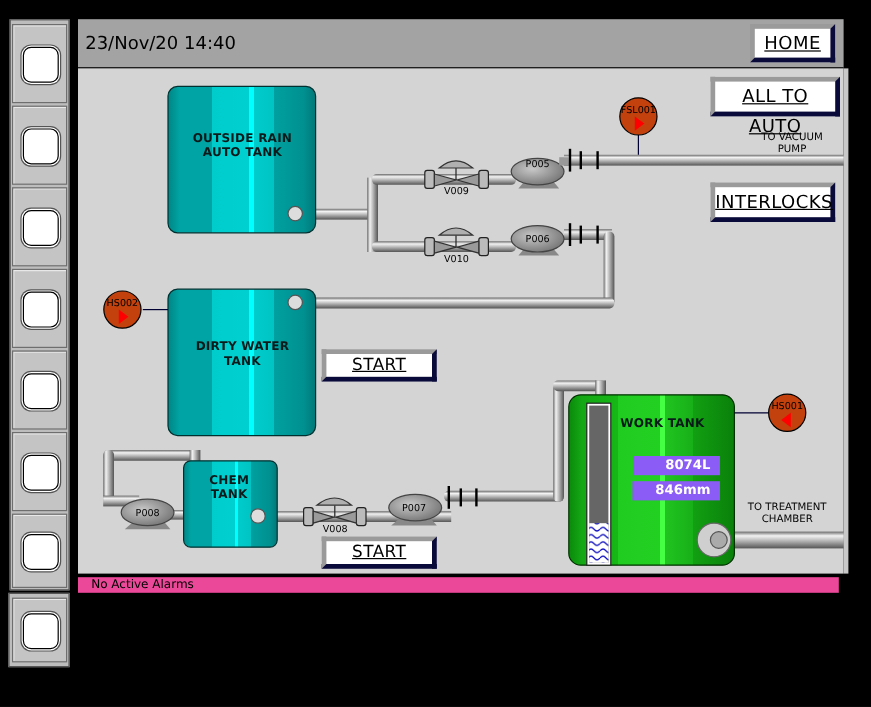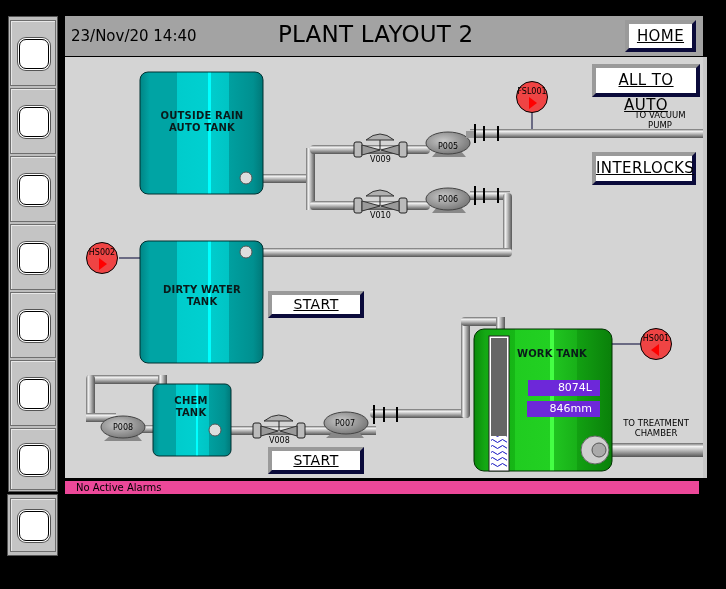--- a/index.html
+++ b/index.html
@@ -24,27 +24,27 @@
     border-top:4px solid #9a9a9a; border-left:4px solid #9a9a9a; border-right:4px solid #0a0a3a; border-bottom:4px solid #0a0a3a;
     font-size:15px; letter-spacing:0.4px; cursor:pointer;text-decoration:underline; }
 
   
   .canvas { left:65px; top:57px; width:638px; height:421px; background:#d4d4d4; }
   .edge-right { left:703px; top:57px; width:4px; height:421px; background:#c8c8c8; }
 
   .label-sm { position:absolute; font-size:8.5px; color:#000; text-align:center; line-height:10px; }
   .tank-label { position:absolute; font-size:10px; font-weight:bold; color:#0a1a1a; text-align:center; line-height:12px; letter-spacing:0.2px; }
 
-  .sensor { position:absolute; width:32px; height:32px; border:1px solid #000; border-radius:50%; background:#ef4444; box-sizing:border-box; }
+  .sensor { position:absolute; width:32px; height:32px; border:1px solid #000; border-radius:50%; background:#c2410c; box-sizing:border-box; }
   .sensor .tag { position:absolute; top:5px; left:0; width:100%; text-align:center; font-size:8px; }
   .sensor .arr { position:absolute; top:15px; left:12px; width:0; height:0; border-top:6px solid transparent; border-bottom:6px solid transparent; }
   .arr.right { border-left:8px solid #ff0000; }
   .arr.left { border-right:8px solid #ff0000; left:10px !important; }
 
-  .readout { position:absolute; background:#6d28d9; color:#fff; font-size:11px; text-align:right; padding-right:8px; box-sizing:border-box; line-height:16px; }
+  .readout { position:absolute; background:#8b5cf6; color:#fff; font-size:11px; text-align:right; padding-right:8px; box-sizing:border-box; line-height:16px;font-weight:bold; }
 
   .alarm-bar { left:65px; top:481px; width:634px; height:13px; background:#ec4899; }
   .alarm-text { left:11px; top:0; font-size:10px; color:#000; line-height:13px; }
 
   .pump-tag, .valve-tag { position:absolute; font-size:8px; color:#000; }
 </style>
 </head>
 <body>
 
 <div class="fstrip"></div>
@@ -69,21 +69,20 @@
 <div class="fkey" style="top:428px;height:62px;">
     <div class="knob"></div>
   </div>
 <div class="fstrip2"></div>
 <div class="fkey" style="top:498px;height:54px;left:10px;">
     <div class="knob"></div>
   </div>
 
 <div class="abs header">
   <div class="abs datetime">23/Nov/20 14:40</div>
-  <div class="abs title">PLANT LAYOUT 2</div>
   <div class="hmi-btn" style="left:560px;top:4px;width:71px;height:32px;line-height:24px;">HOME</div>
 </div>
 
 <div class="abs canvas"></div>
 <div class="abs edge-right"></div>
 
 <svg class="abs" style="left:0;top:0;" width="726" height="589">
   <defs>
     <linearGradient id="pipeH" x1="0" y1="0" x2="0" y2="1">
       <stop offset="0" stop-color="#6a6a6a"></stop>
@@ -247,21 +246,21 @@
 </div>
 <div class="tank-label" style="left:512px;top:348px;width:80px;">WORK TANK</div>
 
 <div class="readout" style="left:528px;top:380px;width:72px;height:16px;">8074L</div>
 <div class="readout" style="left:527px;top:401px;width:73px;height:16px;">846mm</div>
 
 <div class="valve-tag" style="left:370px;top:155px;">V009</div>
 <div class="valve-tag" style="left:370px;top:211px;">V010</div>
 <div class="valve-tag" style="left:269px;top:436px;">V008</div>
 
-<div class="pump-tag" style="left:438px;top:142px;">P005</div>
+<div class="pump-tag" style="left:438px;top:132px;">P005</div>
 <div class="pump-tag" style="left:438px;top:195px;">P006</div>
 <div class="pump-tag" style="left:335px;top:419px;">P007</div>
 <div class="pump-tag" style="left:113px;top:423px;">P008</div>
 
 <div class="sensor" style="left:516px;top:81px;">
   <div class="tag">FSL001</div>
   <div class="arr right"></div>
 </div>
 <div class="sensor" style="left:86px;top:242px;">
   <div class="tag">HS002</div>

